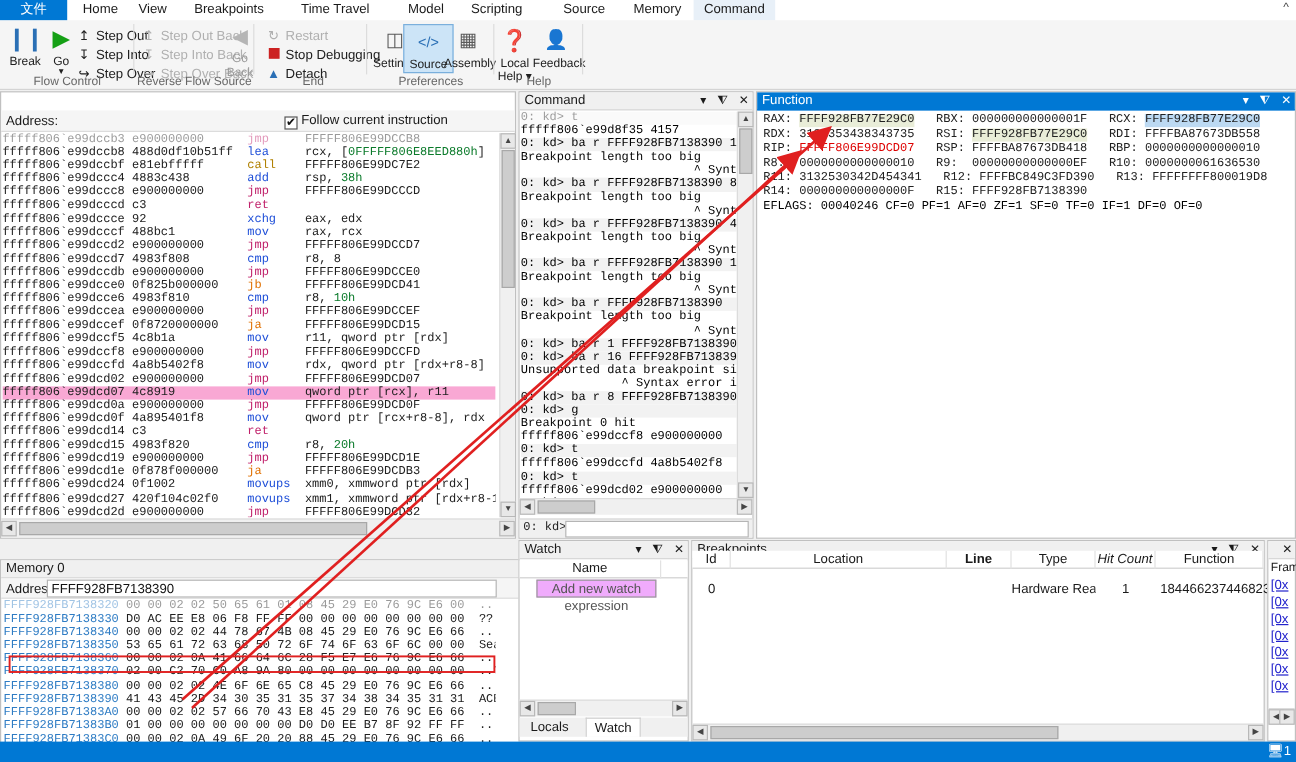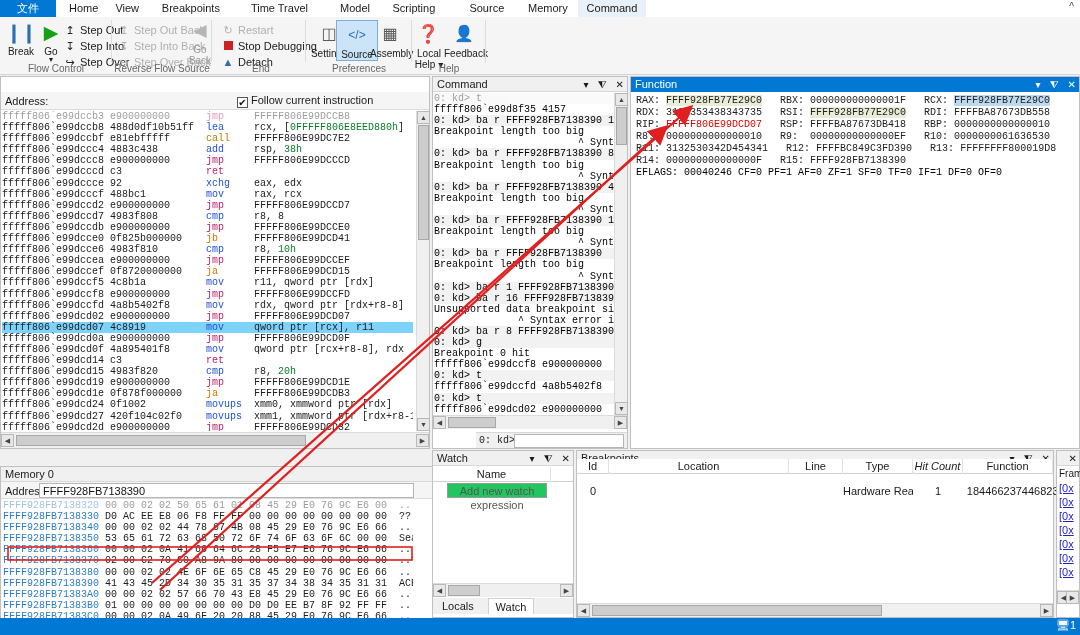--- a/index.html
+++ b/index.html
@@ -109,21 +109,21 @@
     font-size: 10px; color: #111; margin-right: 3px;
   }
 
   
   .codearea {
     position: absolute; overflow: hidden; background: #ffffff;
     font-family: "Liberation Mono", monospace; font-size: 10px; line-height: 11.1px;
     white-space: pre;
   }
   .dl { height: 11.1px; white-space: pre; }
-  .dl.hl { background: #7dd3fc; }
+  .dl.hl { background: #f9a8d4; }
   .c-addr { color: #202020; }
   .c-byte { color: #202020; }
   .c-mn-mov  { color: #1f4fd8; }
   .c-mn-jmp  { color: #c0206a; }
   .c-mn-call { color: #b08000; }
   .c-mn-jcc  { color: #e07000; }
   .c-mn-ret  { color: #c0206a; }
   .c-mn-cmp  { color: #1f4fd8; }
   .c-mn-oth  { color: #1f4fd8; }
   .c-op { color: #202020; }
@@ -194,21 +194,21 @@
     border-right: 1px solid #e2e2e2; overflow: hidden; white-space: nowrap;
   }
   .gridrow { position: absolute; left: 0; right: 0; height: 16px; font-size: 11px; color: #1a1a1a; }
   .gridrow .gc { position: absolute; top: 0; height: 16px; line-height: 16px; white-space: nowrap; overflow: hidden; }
 
   .bpdot { display: inline-block; width: 9px; height: 9px; border-radius: 50%; background: #b00000; vertical-align: -1px; }
   .bpcb { display: inline-block; width: 10px; height: 10px; border: 1px solid #333; background: #fff;
           text-align: center; line-height: 9px; font-size: 9px; vertical-align: -1px; }
 
   .watchadd {
-    position: absolute; border: 1px solid #999; background: #22c55e; font-size: 11px;
+    position: absolute; border: 1px solid #999; background: #f0abfc; font-size: 11px;
     color: #555; text-align: center; line-height: 14px; cursor: text;
   }
 
   .bottomtabs { position: absolute; height: 16px; left: 0; right: 0; background: #f0f0f0; }
   .btab {
     position: absolute; top: 0; height: 16px; line-height: 16px; padding: 0 7px;
     font-size: 11px; color: #1a1a1a; cursor: pointer;
   }
   .btab.sel { background: #ffffff; border: 1px solid #cfcfcf; border-bottom: none; }
 
@@ -381,21 +381,21 @@
     <div class="sbv" style="right:0;top:16px;width:13px;height:322px;">
       <div class="arr" style="top:0;">▲</div>
       <div class="thumb" style="top:14px;height:38px;"></div>
       <div class="arr" style="bottom:0;">▼</div>
     </div>
     <div class="sbh" style="left:0;top:338px;right:0;height:14px;">
       <div class="arr" style="left:0;">◀</div>
       <div class="thumb" style="left:15px;width:48px;"></div>
       <div class="arr" style="right:0;">▶</div>
     </div>
-    <div class="cmdinput" style="bottom:0;margin-left:43px;">
+    <div class="cmdinput" style="bottom:0;">
       <span class="prompt">0: kd&gt;</span>
       <input value="" style="">
     </div>
   </div>
 
   <div class="panel" style="left:630px;top:76px;width:450px;height:373px;">
     <div class="ptitle active">
       <span>Function</span>
       <span class="pctrls">
         <span>▾</span>
@@ -458,21 +458,21 @@
       <span>Breakpoints</span>
       <span class="pctrls">
         <span>▾</span>
         <span>⧨</span>
         <span>✕</span>
       </span>
     </div>
     <div class="gridhead" style="top:8px;">
       <div class="gh" style="left:0;width:32px;">Id</div>
       <div class="gh" style="left:32px;width:180px;">Location</div>
-      <div class="gh" style="left:212px;width:54px;">Line</div>
+      <div class="gh" style="left:212px;width:54px;font-weight:bold;">Line</div>
       <div class="gh" style="left:266px;width:70px;">Type</div>
       <div class="gh" style="left:336px;width:50px;font-style:italic;">Hit Count</div>
       <div class="gh" style="left:386px;width:90px;">Function</div>
     </div>
     <div id="bprows-host">
         <div class="gridrow" style="top: 32px;">
           <div class="gc" style="left: 0px; width: 32px; text-align: center;">0</div>
           <div class="gc" style="left: 212px; width: 54px; text-align: center;"></div>
           <div class="gc" style="left: 266px; width: 70px; text-align: center;">Hardware Read</div>
           <div class="gc" style="left: 336px; width: 50px; text-align: center;">1</div>

